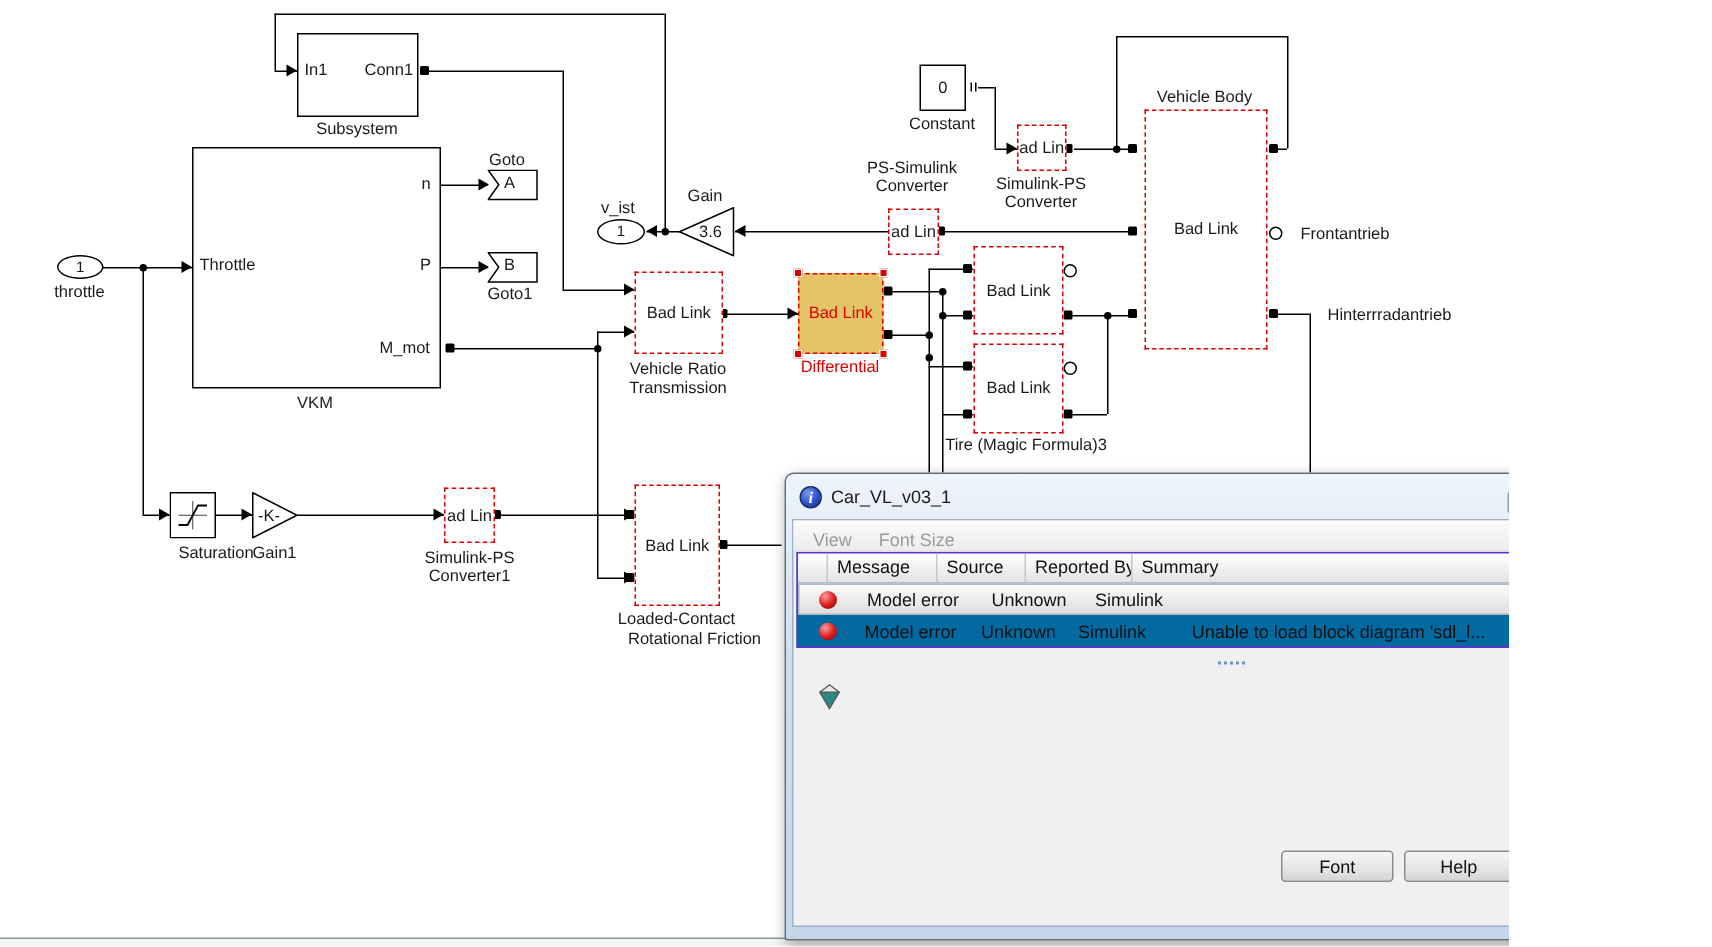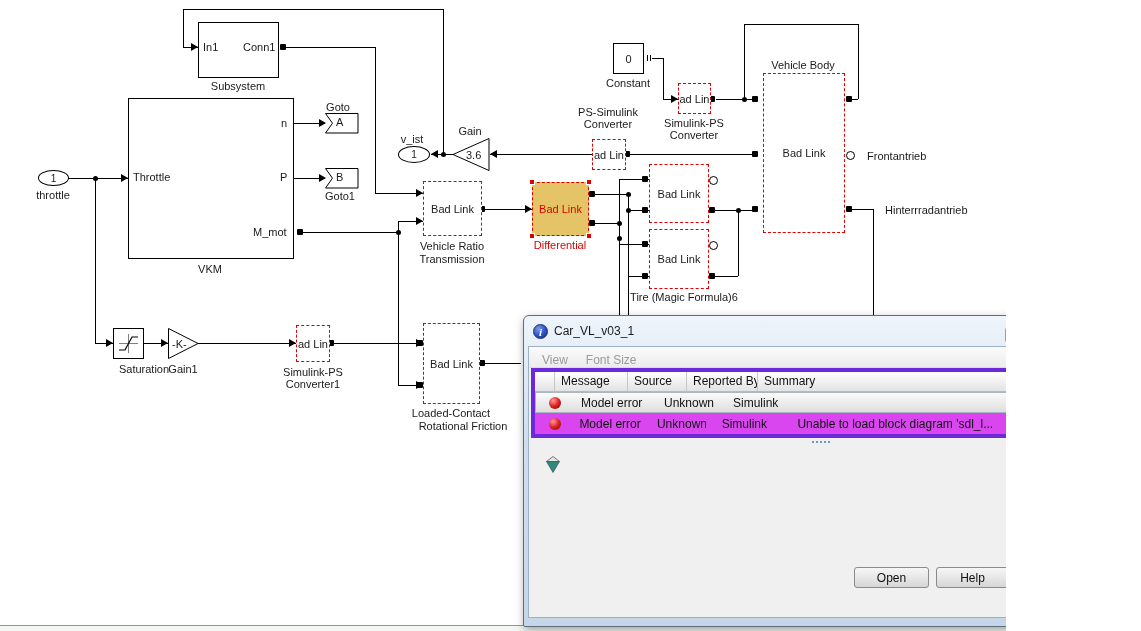--- a/index.html
+++ b/index.html
@@ -35,21 +35,21 @@
   .info-ic{position:absolute;left:9px;top:8px;width:15px;height:15px;border-radius:50%;
        background:radial-gradient(circle at 35% 30%,#7c9ae8,#2a50c8 55%,#14307e);border:1px solid #1a2d6b;
        color:#fff;font:italic bold 11px "Liberation Serif",serif;text-align:center;line-height:14px;box-sizing:border-box;}
   .ttl{position:absolute;left:30px;top:8px;color:#1a1a1a;}
   .wbtn{position:absolute;top:11px;width:24px;height:16px;border:1px solid #8aa0b8;border-radius:3px;
        background:linear-gradient(#fdfdfd,#e9eef4 50%,#d8e0ea);box-sizing:border-box;
        display:flex;align-items:center;justify-content:center;}
   .inner{position:absolute;left:4px;top:30px;right:4px;bottom:8px;background:#f0f0f0;border:1px solid #9db0c4;}
   .menubar{position:absolute;left:0;top:0;right:0;height:20px;background:linear-gradient(#fbfbfb,#ececec);
        border-bottom:1px solid #dcdcdc;color:#9a9a9a;display:flex;gap:18px;align-items:flex-end;padding-left:13px;}
-  .tbl{position:absolute;left:2px;top:21px;width:574px;height:62px;background:#d946ef;border:4px solid #6d28d9;box-sizing:content-box;}
+  .tbl{position:absolute;left:2px;top:21px;width:574px;height:62px;background:#0369a1;border:1px solid #6d28d9;box-sizing:content-box;}
   .thr{display:flex;height:19px;background:linear-gradient(#ffffff,#e3e3e3);border-bottom:1px solid #b9b9b9;}
   .thc{box-sizing:border-box;border-right:1px solid #c6c6c6;padding:2px 0 0 6px;color:#111;overflow:hidden;white-space:nowrap;}
   .trw{display:flex;height:21px;align-items:center;}
   .trw.sel{background:linear-gradient(#fcfcfc,#dddddd);box-shadow:inset 0 0 0 1px #aab6c2;}
   .tdc{box-sizing:border-box;padding-left:6px;color:#111;overflow:hidden;white-space:nowrap;margin-left:10px;}
   .err{width:12px;height:12px;border-radius:50%;margin-left:4px;
        background:radial-gradient(circle at 35% 30%,#ff9a9a,#dd2020 50%,#7c0000);}
   .spl{position:absolute;left:283px;top:94px;width:2px;height:2px;background:#6f94c9;
        box-shadow:4px 0 #6f94c9,8px 0 #6f94c9,12px 0 #6f94c9,16px 0 #6f94c9;}
   .dbox{position:absolute;left:10px;top:130px;width:560px;height:78px;background:#fff;border:1px solid #b0b0b0;
@@ -256,21 +256,21 @@
   <div class="hd" style="left:529px;top:233px"></div>
   <div class="hd" style="left:586px;top:233px"></div>
   <div class="lbl lbl-red" style="left:560px;top:239px">Differential</div>
 
   <div class="bad" style="left:649px;top:164px;width:60px;height:59px">
       <span>Bad Link</span>
     </div>
   <div class="bad" style="left:649px;top:229px;width:60px;height:60px">
       <span>Bad Link</span>
     </div>
-  <div class="lbl" style="left:684px;top:291px">Tire (Magic Formula)6</div>
+  <div class="lbl" style="left:684px;top:291px">Tire (Magic Formula)3</div>
 
   <div class="bad" style="left:763px;top:73px;width:82px;height:160px">
       <span>Bad Link</span>
     </div>
   <div class="lbl" style="left:803px;top:59px">Vehicle Body</div>
   <div class="lbl-l" style="left:867px;top:150px">Frontantrieb</div>
   <div class="lbl-l" style="left:885px;top:204px">Hinterrradantrieb</div>
 
   <div class="bad" style="left:423px;top:323px;width:57px;height:81px">
       <span>Bad Link</span>
@@ -331,21 +331,21 @@
       </div>
 
       <div class="spl"></div>
 
       <svg class="abs" style="left:17px;top:109px" width="14" height="17">
         <polygon points="7,0.5 13.5,5.5 0.5,5.5" fill="#e6e6e6" stroke="#555" stroke-width="0.8"></polygon>
         <polygon points="0.5,5.5 13.5,5.5 7,16.5" fill="#2a8a80" stroke="#555" stroke-width="0.8"></polygon>
       </svg>
 
 
-      <button class="dbtn" style="left:325px;width:75px">Open</button>
+      <button class="dbtn" style="left:325px;width:75px">Font</button>
       <button class="dbtn" style="left:407px;width:73px">Help</button>
       <button class="dbtn" style="left:487px;width:74px">Close</button>
 
       <div class="grip"></div>
     </div>
   </div>
 
 </div>
 
 </body></html>

